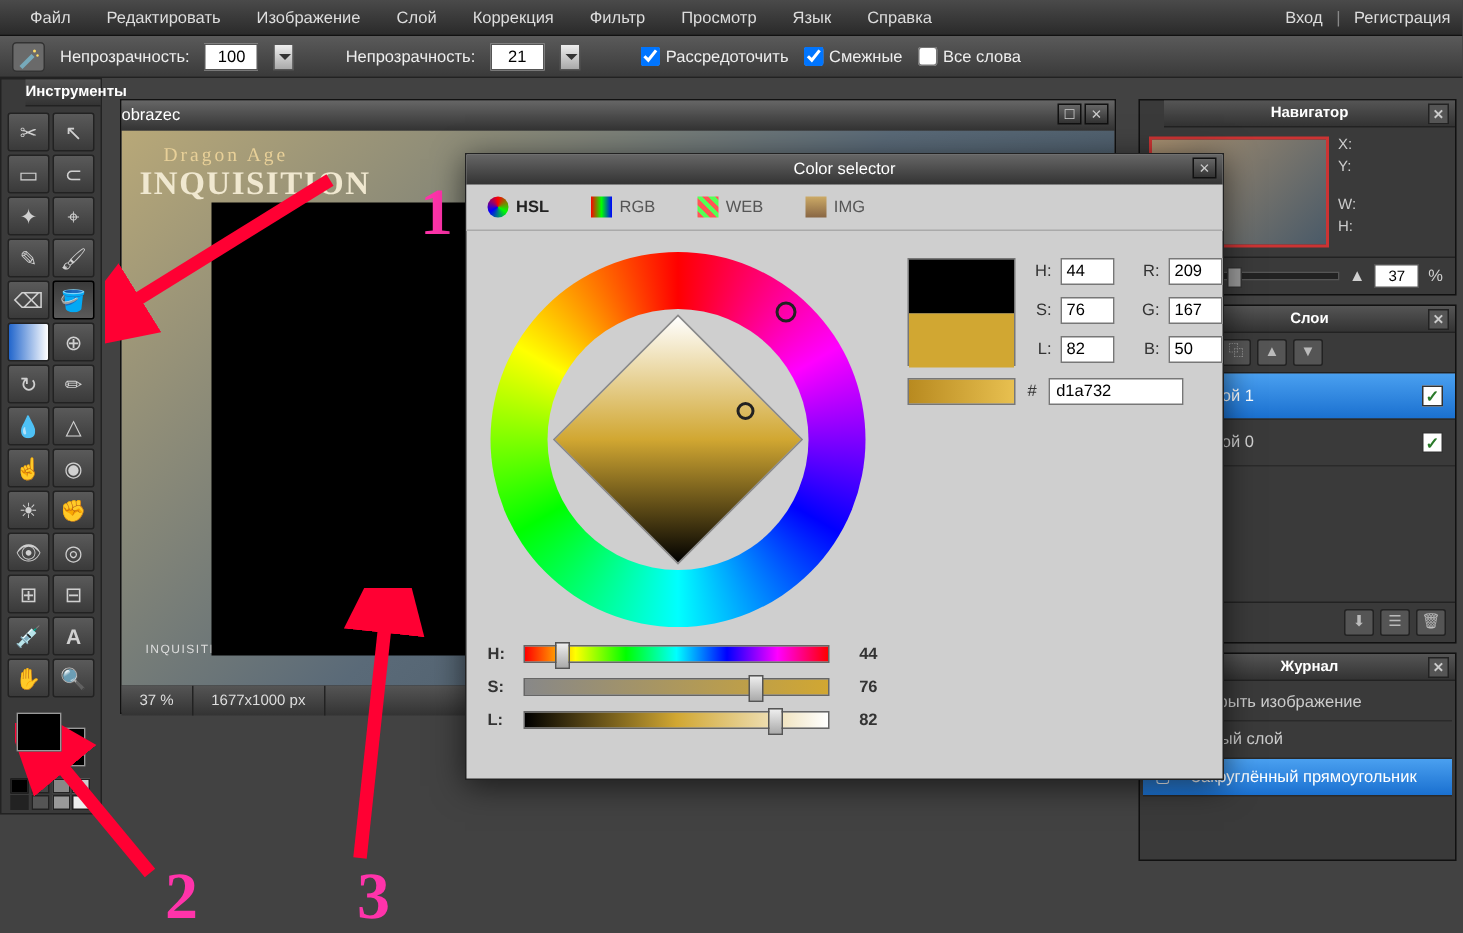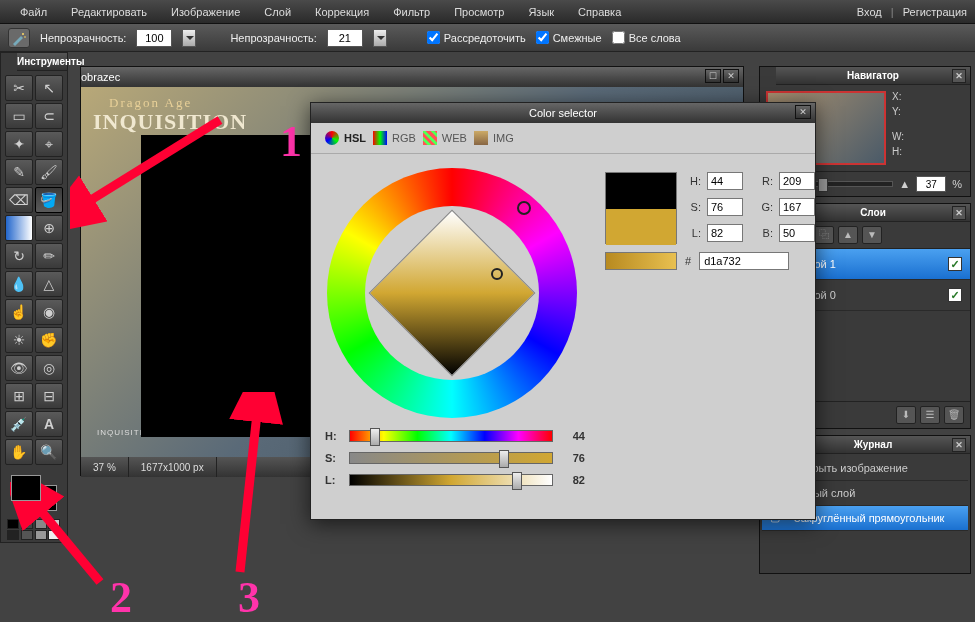--- a/index.html
+++ b/index.html
@@ -35,21 +35,21 @@
 .doc-statusbar { background: linear-gradient(#555,#333); height: 20px; display: flex; align-items: center; color: #ddd; font-size: 10px; }
 .doc-statusbar .cell { border-right: 1px solid #222; padding: 0 12px; height: 100%; display: flex; align-items: center; }
 .bgimg { position: absolute; inset: 0; background: linear-gradient(135deg, #b8a878 0%, #5a6a78 50%, #3a4a58 100%); }
 .bgimg .title1 { position: absolute; top: 8px; left: 28px; color: #e8d098; font-family: Georgia, serif; font-size: 13px; letter-spacing: 2px; }
 .bgimg .title2 { position: absolute; top: 22px; left: 12px; color: #f0e8d0; font-family: Georgia, serif; font-size: 22px; letter-spacing: 1px; font-weight: bold; }
 .bgimg .title3 { position: absolute; bottom: 20px; left: 16px; color: #ddd; font-size: 8px; letter-spacing: 1px; }
 .blackrect { position: absolute; left: 60px; top: 48px; width: 184px; height: 302px; background: #000; }
 .annot { position: absolute; pointer-events: none; }
 .colorsel { position: absolute; left: 310px; top: 50px; width: 506px; height: 418px; background: #cfcfcf; border: 1px solid #222; box-shadow: 0 4px 20px rgba(0,0,0,0.6); z-index: 50; }
 .colorsel .cs-title { background: linear-gradient(#666,#333); height: 20px; display: flex; align-items: center; justify-content: center; color: #fff; font-size: 11px; position: relative; }
-.cs-tabs { display: flex; gap: 7px; padding: 8px 14px; background: #cfcfcf; border-bottom: 1px solid #aaa; }
+.cs-tabs { display: flex; gap: 28px; padding: 8px 14px; background: #cfcfcf; border-bottom: 1px solid #aaa; }
 .cs-tab { display: flex; align-items: center; gap: 5px; color: #555; cursor: pointer; font-size: 11px; }
 .cs-tab .sq { width: 14px; height: 14px; display: inline-block; }
 .cs-tab.active { color: #222; font-weight: bold; }
 .cs-body { position: relative; height: 360px; }
 .wheel { position: absolute; left: 16px; top: 14px; width: 250px; height: 250px; }
 .wheel-ring { width: 250px; height: 250px; border-radius: 50%; background: conic-gradient(red, magenta, blue, cyan, lime, yellow, red); position: relative; }
 .wheel-hole { position: absolute; top: 38px; left: 38px; width: 174px; height: 174px; border-radius: 50%; background: #cfcfcf; }
 .diamond { position: absolute; top: 66px; left: 66px; width: 118px; height: 118px; transform: rotate(45deg); background: linear-gradient(135deg, #fff 0%, #d1a732 50%, #000 100%); border: 1px solid #888; }
 .ring-marker { position: absolute; width: 14px; height: 14px; border-radius: 50%; border: 2px solid #222; top: 33px; right: 46px; }
 .dia-marker { position: absolute; width: 12px; height: 12px; border-radius: 50%; border: 2px solid #222; top: 100px; left: 164px; }

